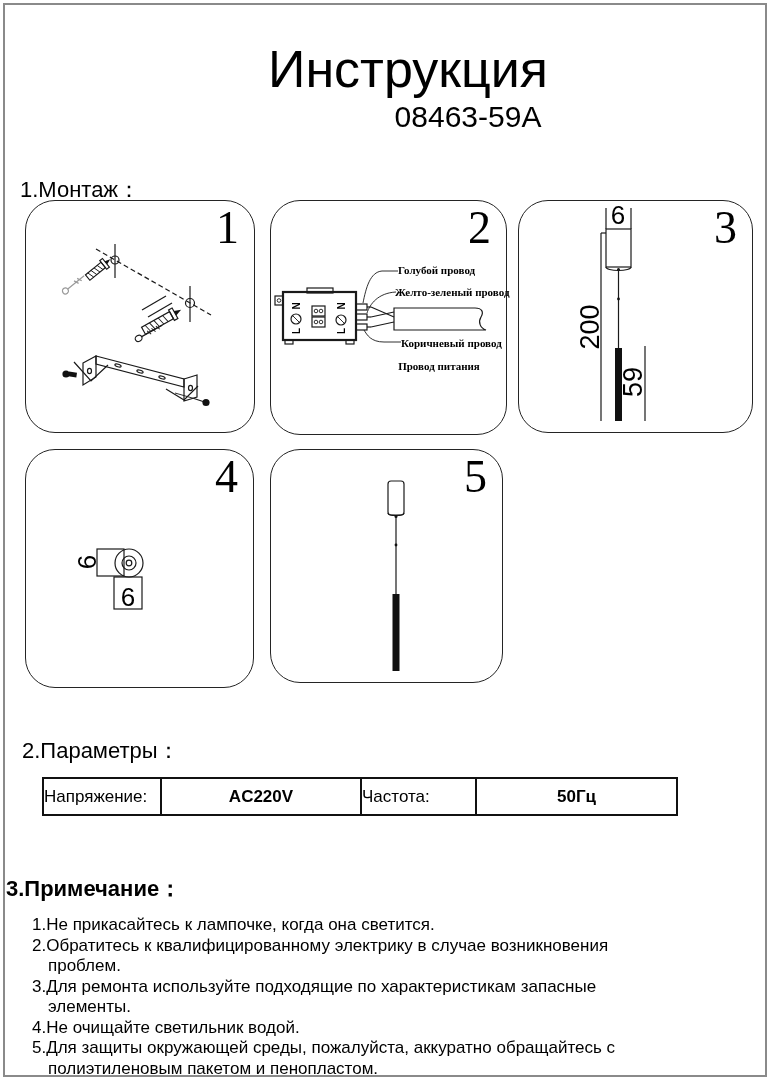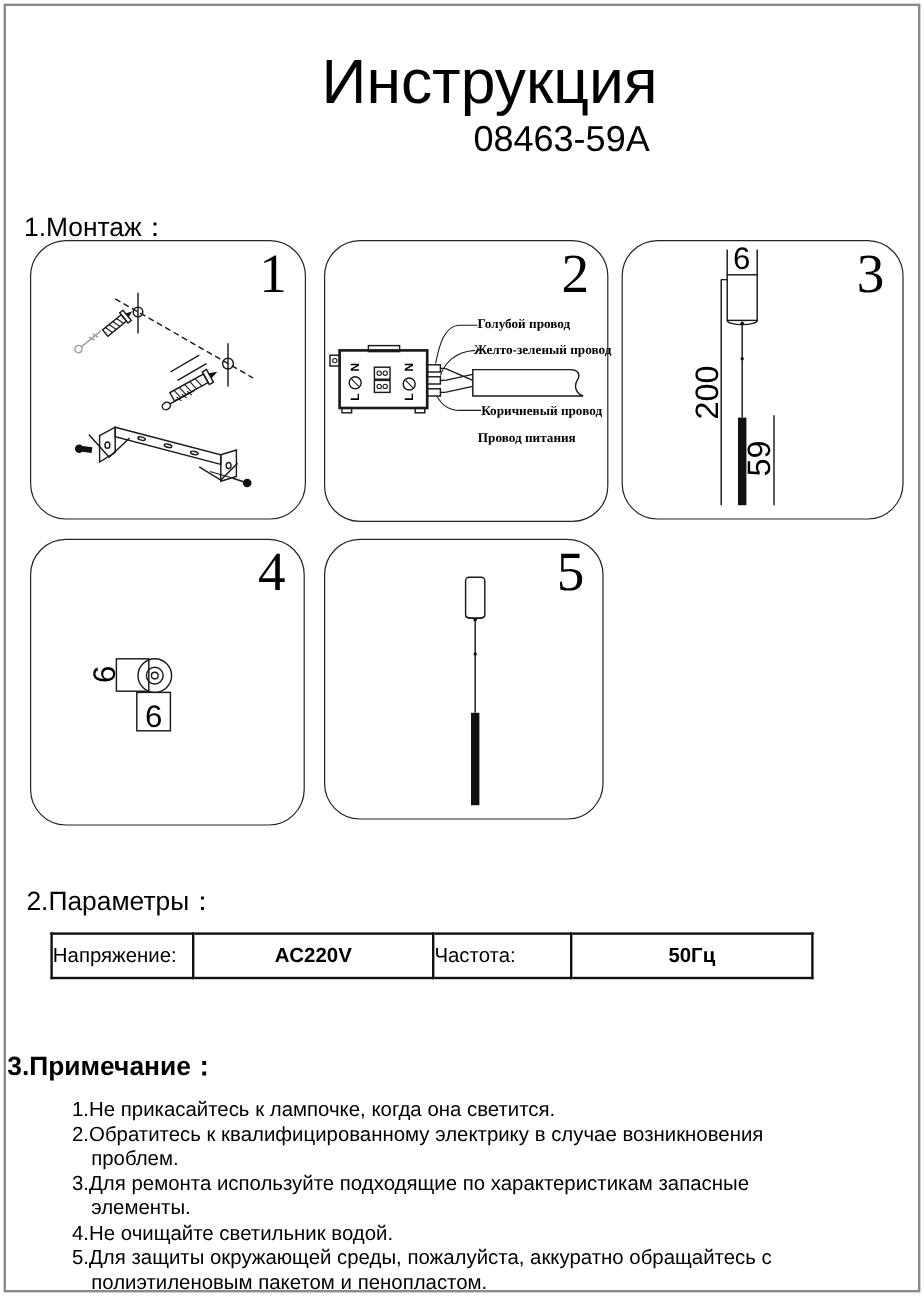--- a/index.html
+++ b/index.html
@@ -44,21 +44,21 @@
   .dim{position:absolute;font-size:26px;line-height:1;white-space:nowrap;
        transform:translate(-50%,-50%);}
   .dim.rot{transform:translate(-50%,-50%) rotate(-90deg);}
 
   table.params{position:absolute;left:24px;top:777px;border-collapse:collapse;margin-left:18px;}
   table.params td{border:2px solid #111;height:35px;font-size:17px;padding:0;}
   td.lab{text-align:left;padding-left:6px;}
   td.val{text-align:center;font-weight:bold;}
 
   .notes{position:absolute;left:32px;top:915px;width:648px;font-size:17px;line-height:20.5px;}
-  .note{padding-left:16px;text-indent:-16px;margin-left:28px;}
+  .note{padding-left:16px;text-indent:-16px;}
 </style>
 </head>
 <body>
 
 <div class="page-border"></div>
 
 <div class="title">Инструкция</div>
 <div class="model">08463-59A</div>
 
 <div class="section-h" id="h-montage">1.Монтаж：</div>

